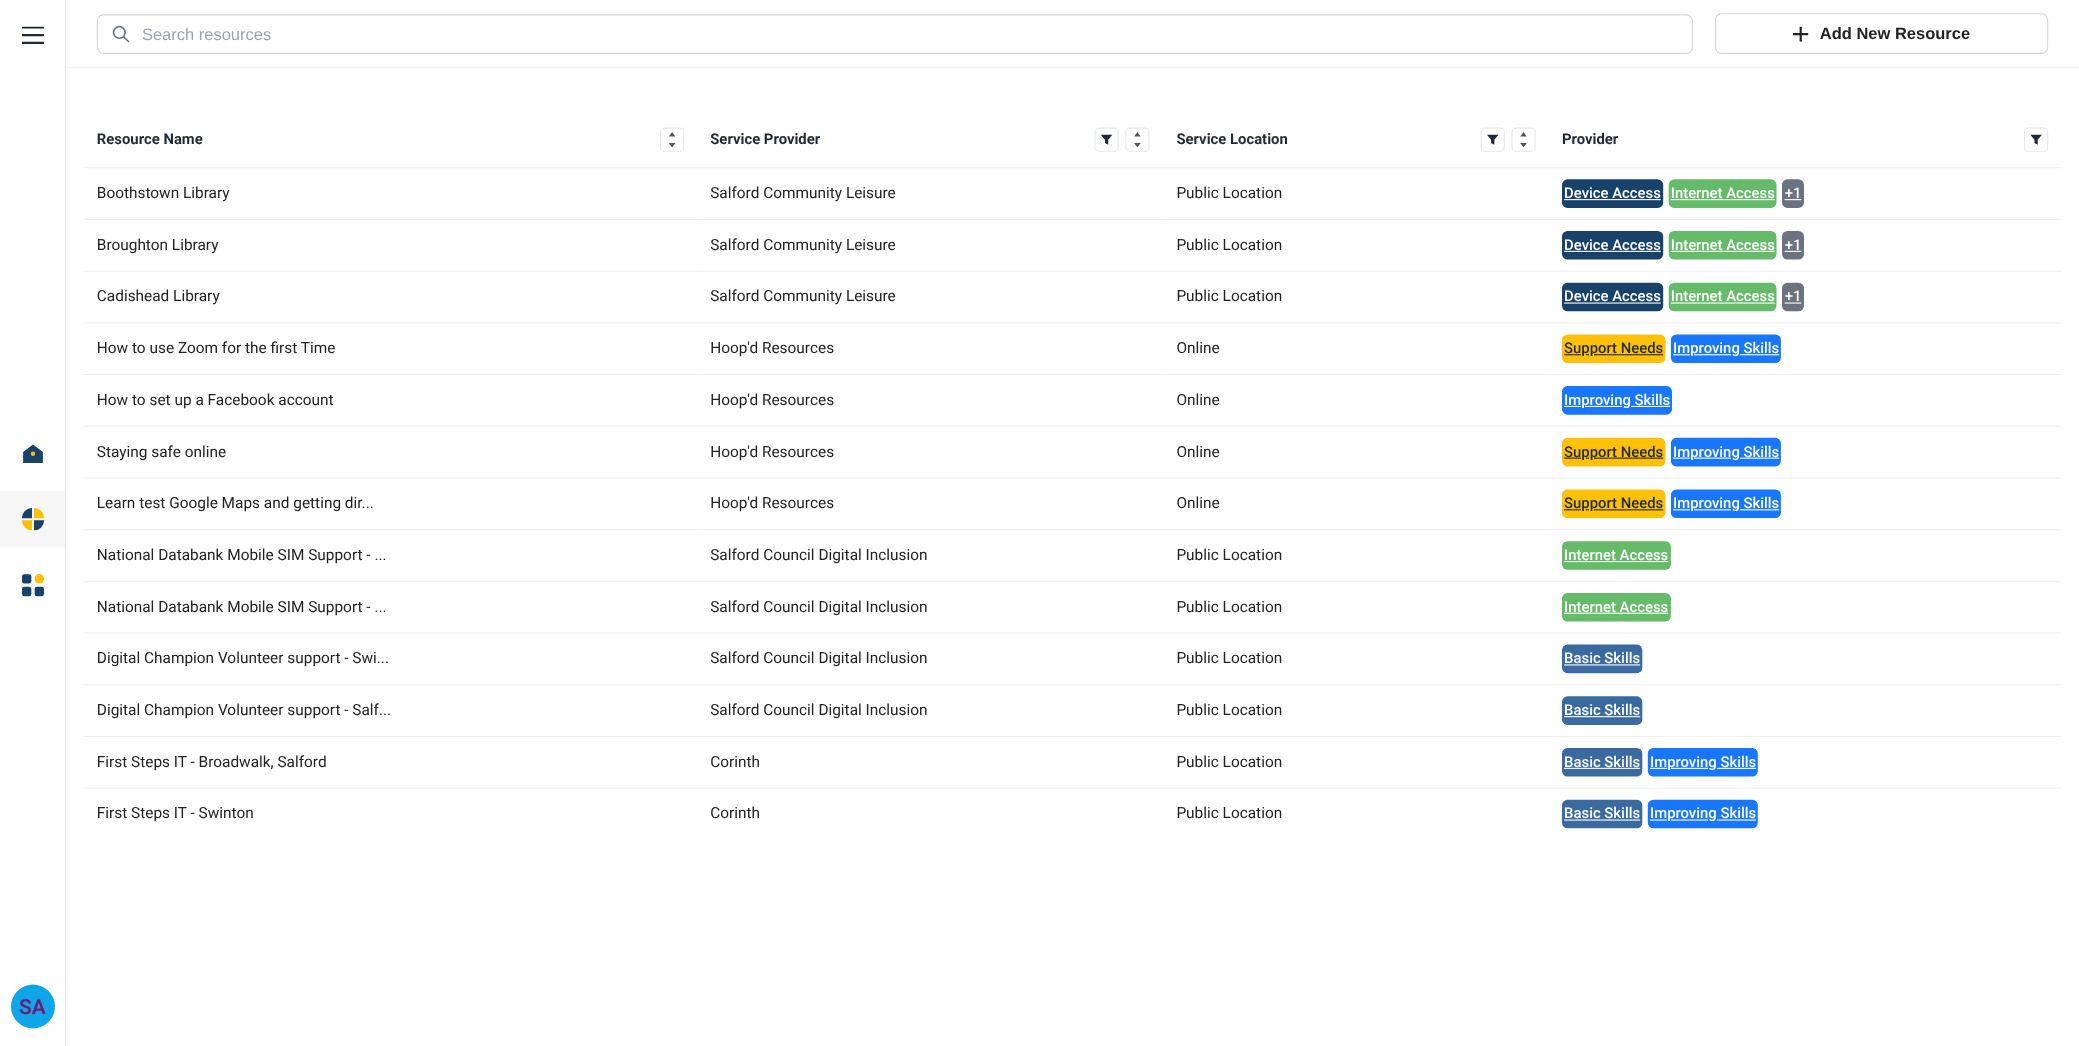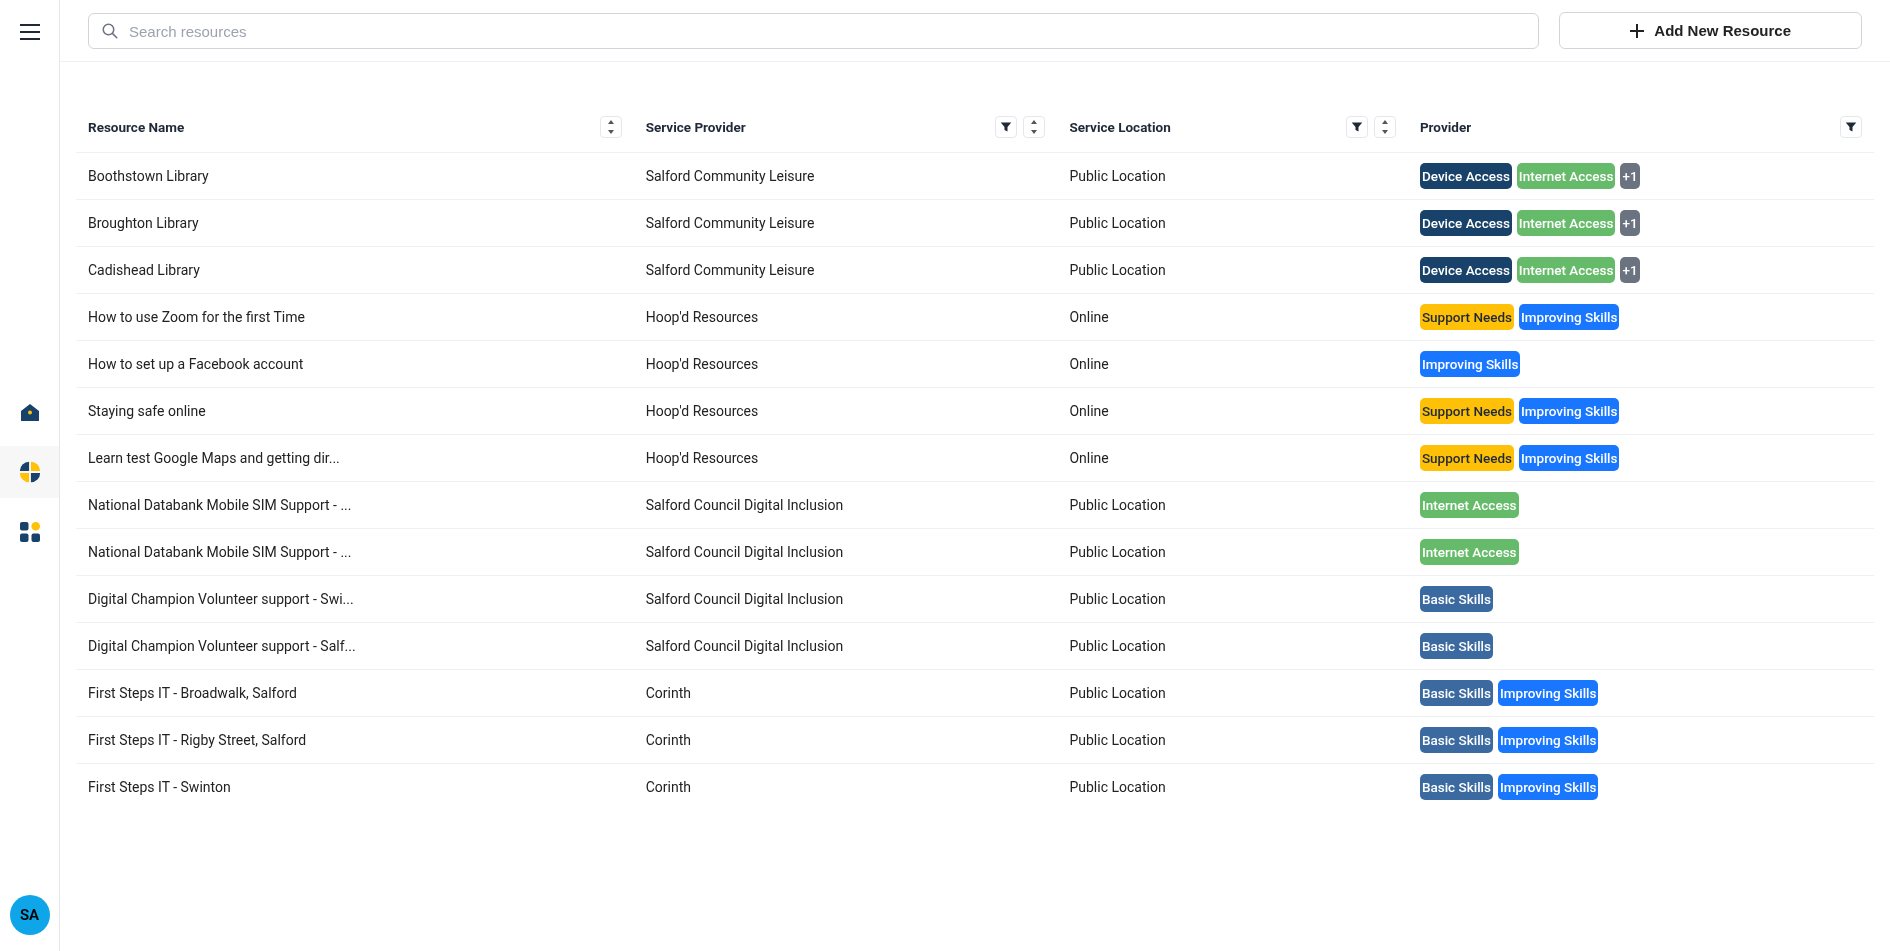--- a/index.html
+++ b/index.html
@@ -57,26 +57,26 @@
     cursor: pointer;
   }
   .nav-icon.active {
     background: #f7f7f7;
   }
   .avatar {
     width: 40px;
     height: 40px;
     border-radius: 50%;
     background: #0ea5e9;
-    color: #000000;
+    color: #701a75;
     display: flex;
     align-items: center;
     justify-content: center;
     font-weight: 600;
-    font-size: 15px;
+    font-size: 19px;
     cursor: pointer;
   }
   
   .main {
     flex: 1;
     display: flex;
     flex-direction: column;
     overflow: hidden;
   }
   .topbar {
@@ -183,20 +183,21 @@
     gap: 5px;
   }
   .tag {
     border-radius: 5px;
     padding: 5px 2px;
     font-size: 13.5px;
     color: #fff;
     font-weight: 500;
     white-space: nowrap;
     display: inline-flex;
+    text-decoration: underline;
   }
   .tag-overflow {
     background: #6b7280;
   }
 </style>
 </head>
 <body>
 
 <nav class="sidebar">
   <div class="sidebar-top">
@@ -449,31 +450,20 @@
             <td>Corinth</td>
             <td>Public Location</td>
             <td>
               <div class="tag-row">
                 <span class="tag" style="background: rgb(59, 106, 160);">Basic Skills</span>
                 <span class="tag" style="background: rgb(25, 118, 255);">Improving Skills</span>
               </div>
             </td>
           </tr>
           <tr>
-            <td class="cell-name">First Steps IT - Rigby Street, Salford</td>
-            <td>Corinth</td>
-            <td>Public Location</td>
-            <td>
-              <div class="tag-row">
-                <span class="tag" style="background: rgb(59, 106, 160);">Basic Skills</span>
-                <span class="tag" style="background: rgb(25, 118, 255);">Improving Skills</span>
-              </div>
-            </td>
-          </tr>
-          <tr>
             <td class="cell-name">First Steps IT - Swinton</td>
             <td>Corinth</td>
             <td>Public Location</td>
             <td>
               <div class="tag-row">
                 <span class="tag" style="background: rgb(59, 106, 160);">Basic Skills</span>
                 <span class="tag" style="background: rgb(25, 118, 255);">Improving Skills</span>
               </div>
             </td>
           </tr>

